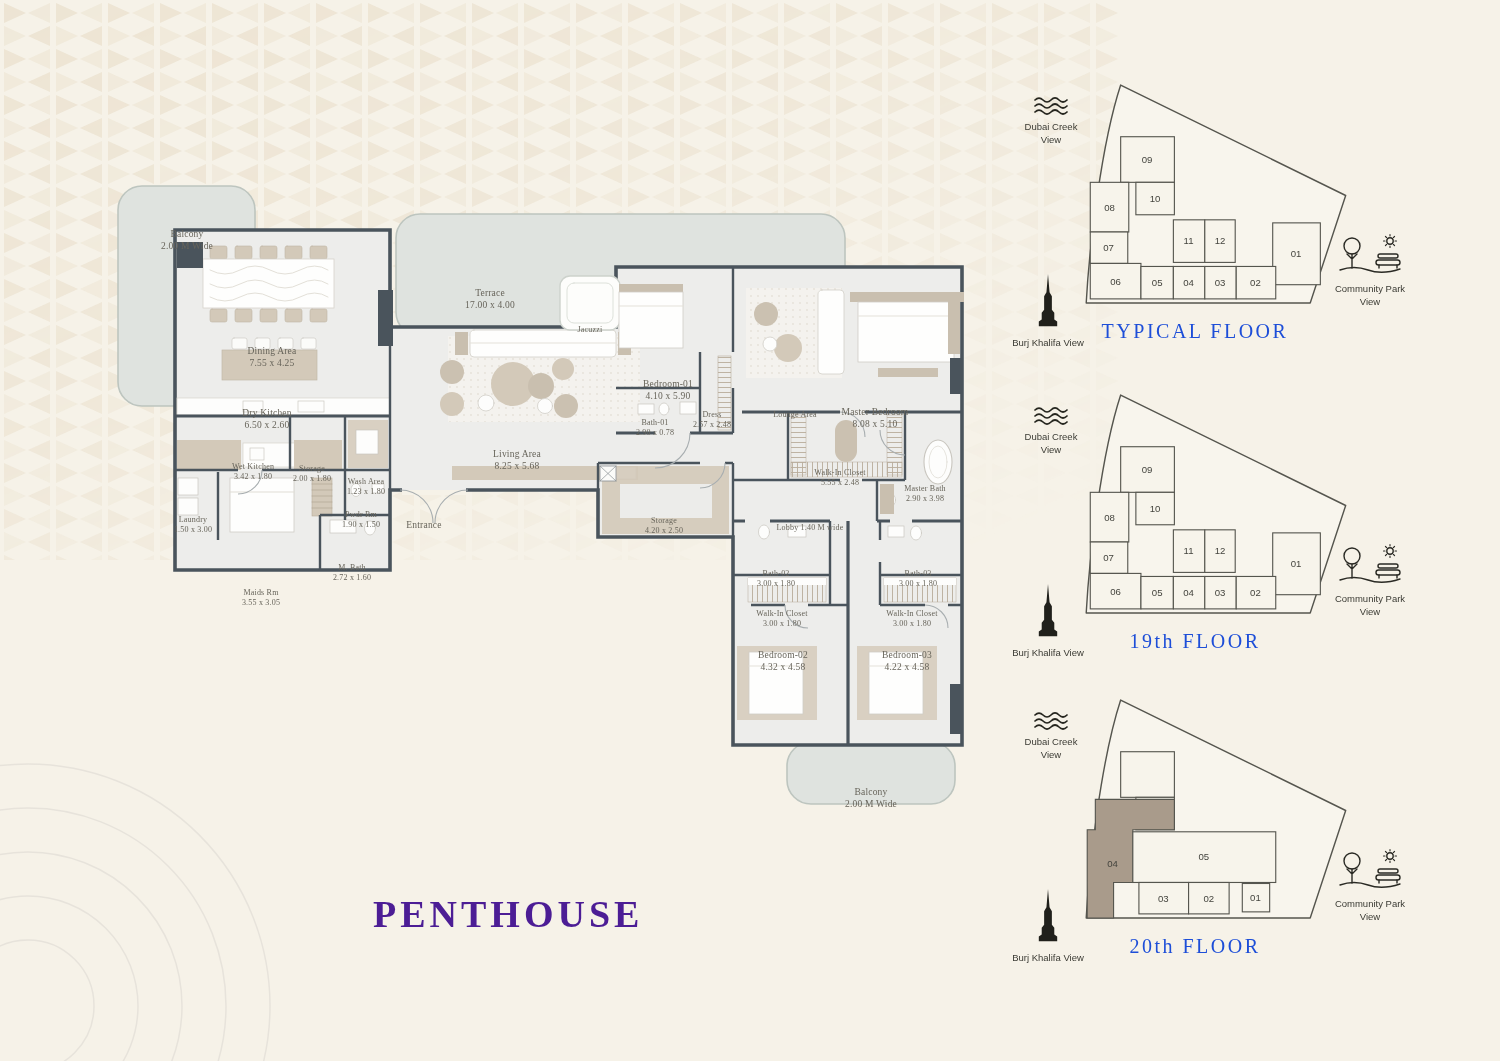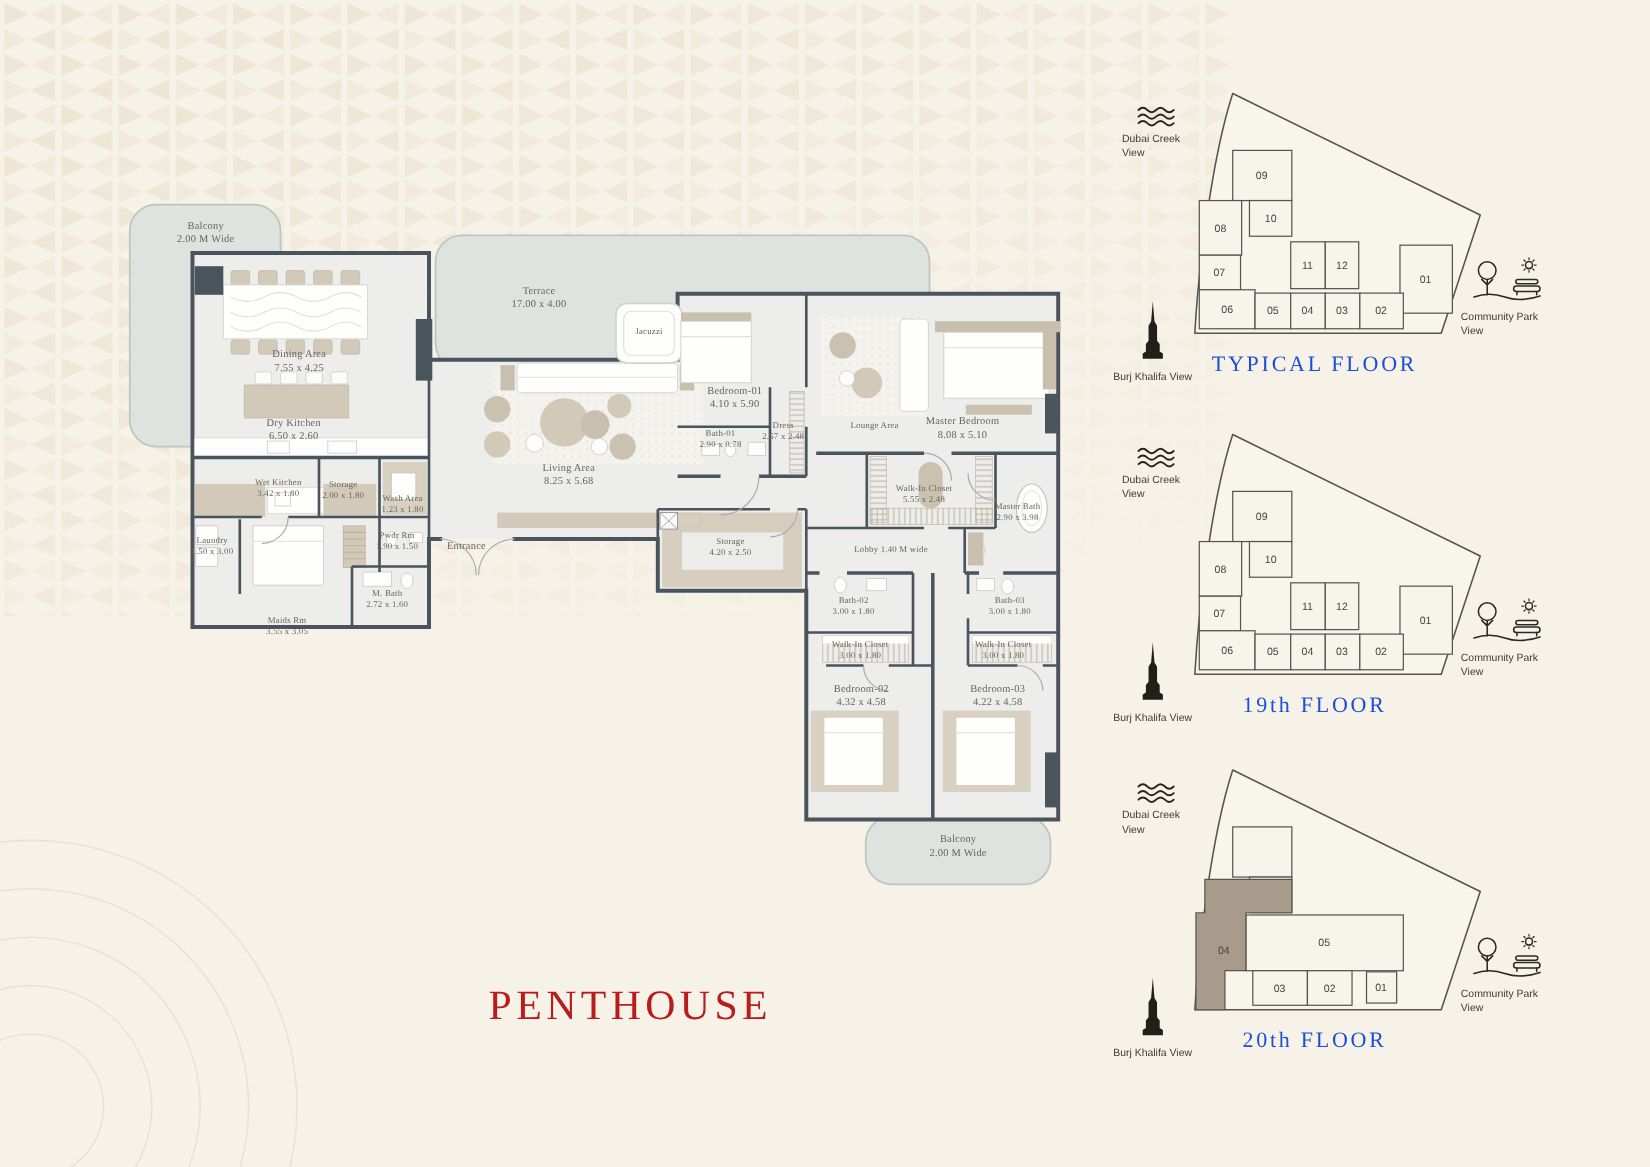--- a/index.html
+++ b/index.html
@@ -2,31 +2,31 @@
 <html><head>
 <meta charset="utf-8">
 <style>
   html,body{margin:0;padding:0;background:#F6F2E8;}
   #stage{position:relative;width:1500px;height:1061px;background:#F6F2E8;overflow:hidden;
          font-family:"Liberation Serif",serif;}
   #plan-svg{position:absolute;left:0;top:0;}
 
   
   .room-label{position:absolute;transform:translate(-50%,-50%);text-align:center;
-    color:#67645A;font-size:9.5px;line-height:1.28;letter-spacing:.2px;white-space:nowrap;}
+    color:#67645A;font-size:9.5px;line-height:1.28;letter-spacing:.2px;white-space:nowrap;margin-top:28px;}
   .room-label.sm{font-size:8px;}
 
-  #penthouse-title{position:absolute;left:373px;top:892px;width:400px;text-align:center;
-    font-size:38px;letter-spacing:4px;color:#b91c1c;font-weight:400;}
+  #penthouse-title{position:absolute;left:373px;top:892px;width:400px;text-align:left;
+    font-size:38px;letter-spacing:4px;color:#4c1d95;font-weight:700;}
 
   
   .floor-block{position:absolute;left:1010px;width:480px;height:312px;}
   .floor-title{position:absolute;left:35px;top:237px;width:300px;text-align:center;
     font-size:20px;letter-spacing:2.5px;color:#1d4ed8;}
-  .view{position:absolute;text-align:left;color:#3B3B34;
+  .view{position:absolute;text-align:center;color:#3B3B34;
     font-family:"Liberation Sans",sans-serif;font-size:9.5px;line-height:1.35;}
   .view svg{display:block;margin:0 auto 4px;}
   .view.creek{left:10px;top:12px;width:62px;}
   .view.burj{left:2px;top:190px;width:72px;}
   .view.park{left:318px;top:150px;width:84px;}
   .keyplan{position:absolute;left:75px;top:0;}
   .outline{fill:#F8F5ED;stroke:#55554E;stroke-width:1.4;stroke-linejoin:round;}
   .unit{fill:#F7F4EB;stroke:#55554E;stroke-width:1.1;}
   .unit.hl{fill:#A99B8B;}
   .unit-num{font-family:"Liberation Sans",sans-serif;font-size:9.5px;fill:#44443E;text-anchor:middle;}

